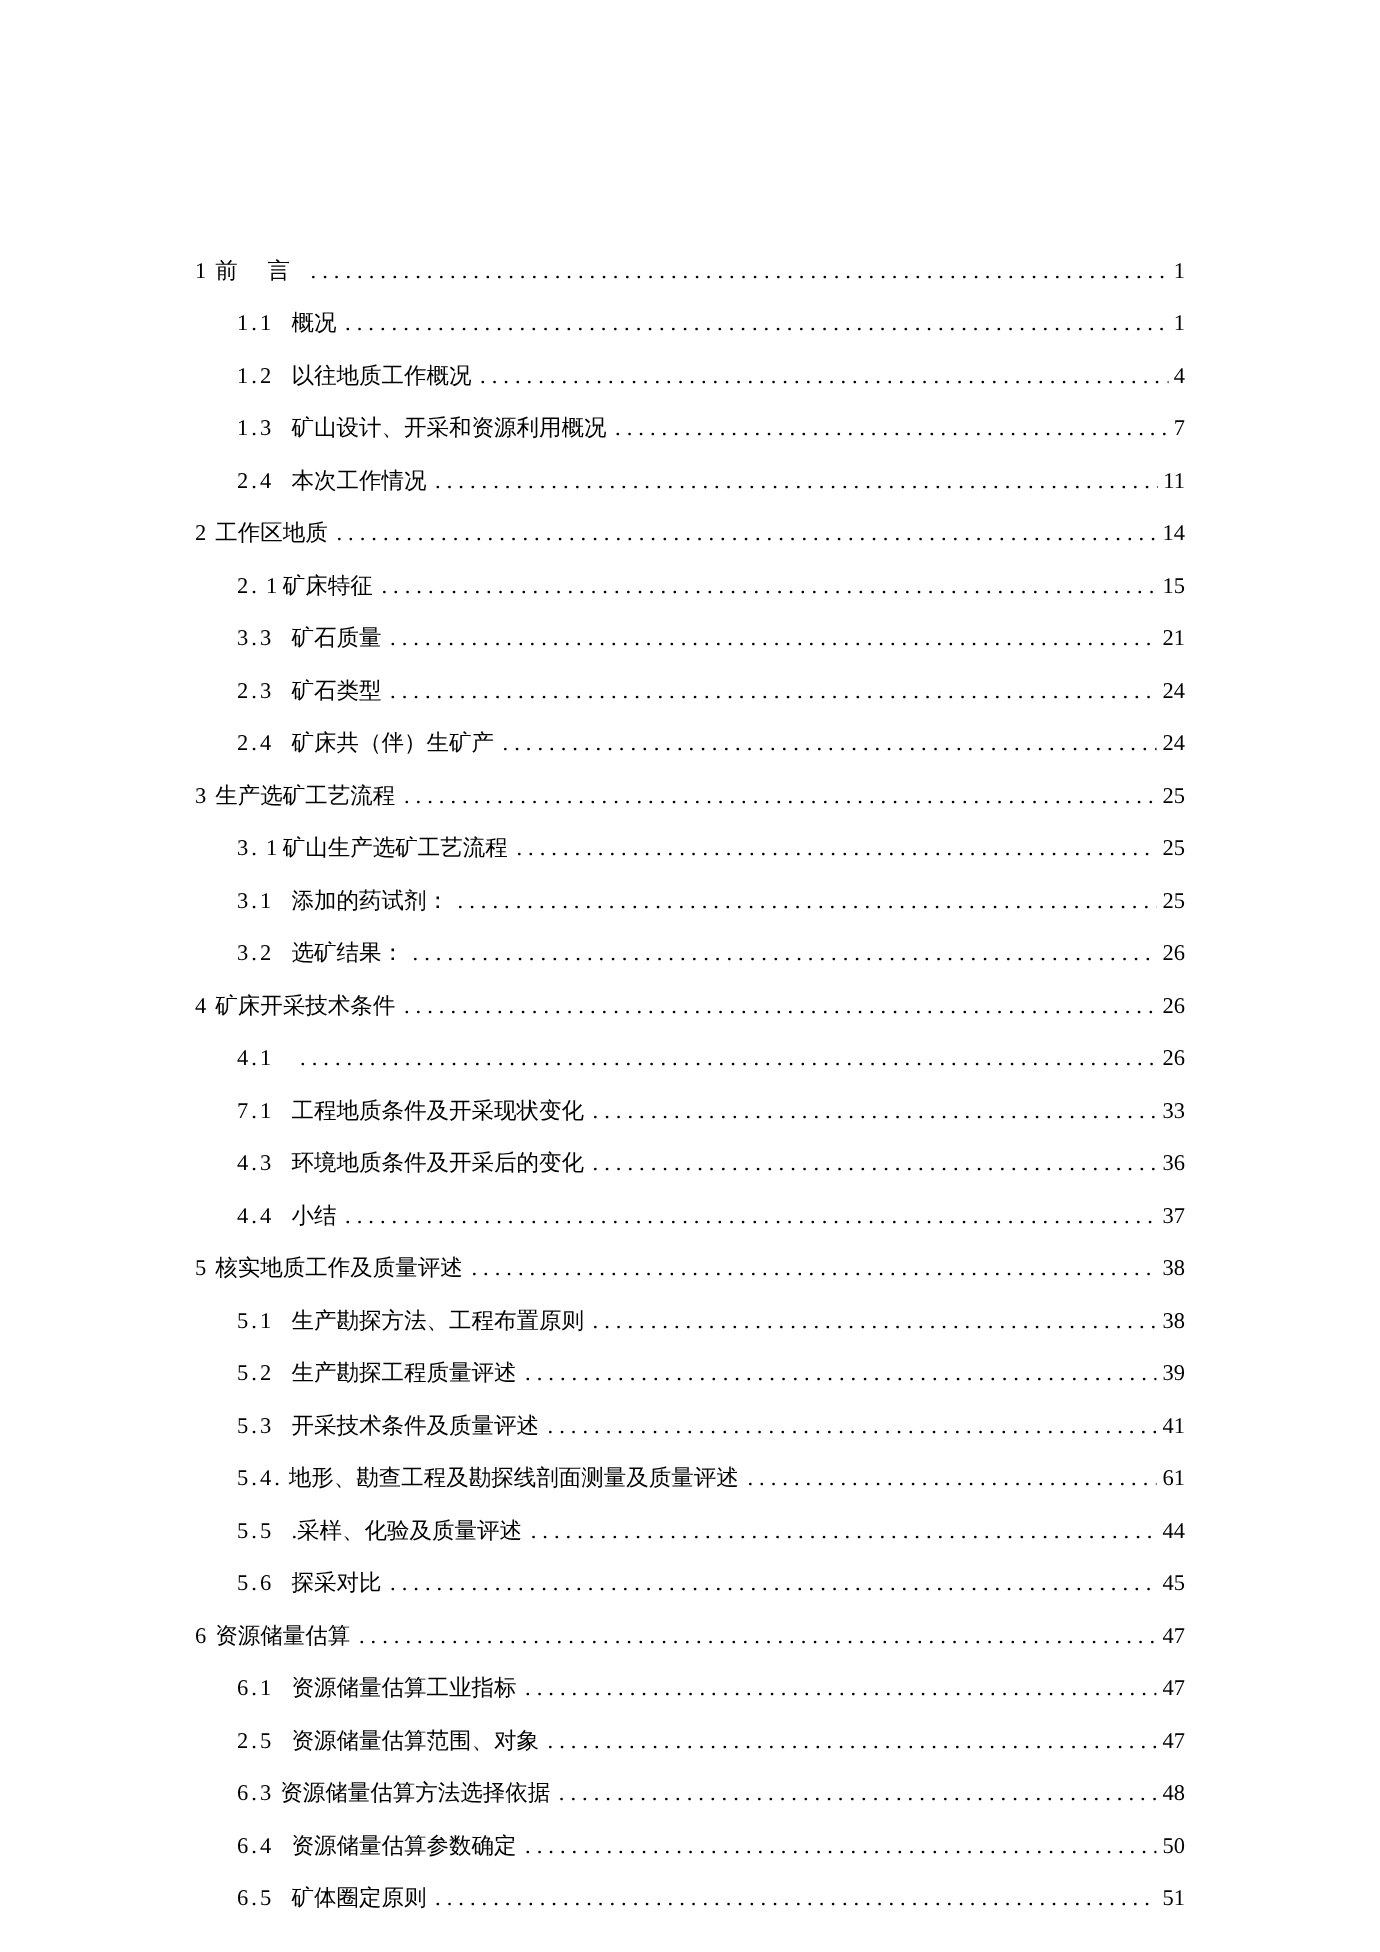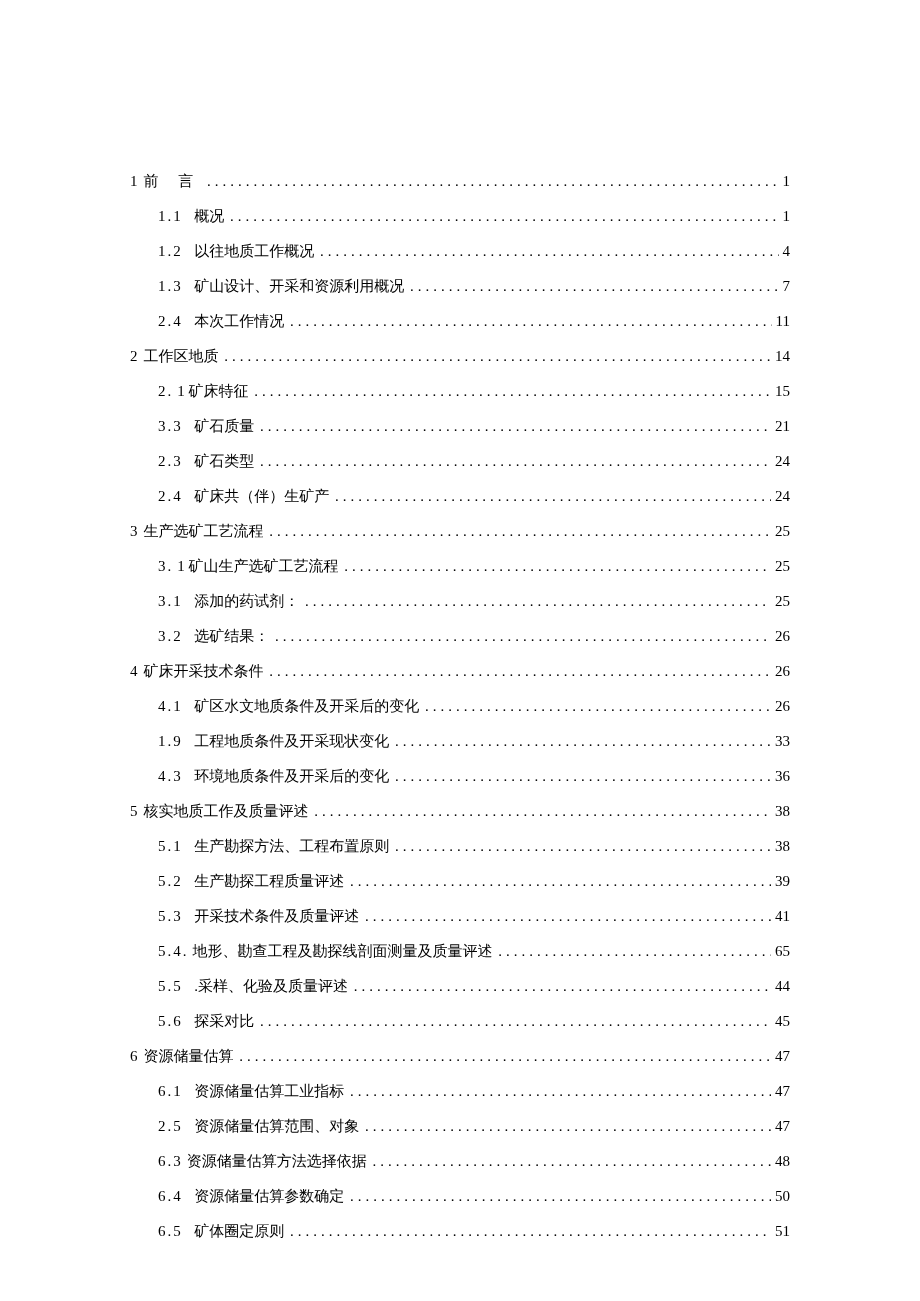--- a/index.html
+++ b/index.html
@@ -171,40 +171,47 @@
     <div class="toc-entry level-1">
       <span class="num">4</span>
       <span class="label">矿床开采技术条件</span>
       <span class="spacer">&nbsp;</span>
       <span class="dots"></span>
       <span class="page">26</span>
     </div>
     <div class="toc-entry level-2">
       <span class="num">4.1</span>
       <span class="spacer">&nbsp;&nbsp;</span>
-      <span class="label">矿区水文地质条件及开采后的变化</span>
       <span class="spacer">&nbsp;</span>
       <span class="dots"></span>
       <span class="page">26</span>
     </div>
     <div class="toc-entry level-2">
-      <span class="num">1.9</span>
+      <span class="num">7.1</span>
       <span class="spacer">&nbsp;&nbsp;</span>
       <span class="label">工程地质条件及开采现状变化</span>
       <span class="spacer">&nbsp;</span>
       <span class="dots"></span>
       <span class="page">33</span>
     </div>
     <div class="toc-entry level-2">
       <span class="num">4.3</span>
       <span class="spacer">&nbsp;&nbsp;</span>
       <span class="label">环境地质条件及开采后的变化</span>
       <span class="spacer">&nbsp;</span>
       <span class="dots"></span>
       <span class="page">36</span>
+    </div>
+    <div class="toc-entry level-2">
+      <span class="num">4.4</span>
+      <span class="spacer">&nbsp;&nbsp;</span>
+      <span class="label">小结</span>
+      <span class="spacer">&nbsp;</span>
+      <span class="dots"></span>
+      <span class="page">37</span>
     </div>
     <div class="toc-entry level-1">
       <span class="num">5</span>
       <span class="label">核实地质工作及质量评述</span>
       <span class="spacer">&nbsp;</span>
       <span class="dots"></span>
       <span class="page">38</span>
     </div>
     <div class="toc-entry level-2">
       <span class="num">5.1</span>
@@ -228,21 +235,21 @@
       <span class="label">开采技术条件及质量评述</span>
       <span class="spacer">&nbsp;</span>
       <span class="dots"></span>
       <span class="page">41</span>
     </div>
     <div class="toc-entry level-2">
       <span class="num">5.4.</span>
       <span class="label">地形、勘查工程及勘探线剖面测量及质量评述</span>
       <span class="spacer">&nbsp;</span>
       <span class="dots"></span>
-      <span class="page">65</span>
+      <span class="page">61</span>
     </div>
     <div class="toc-entry level-2">
       <span class="num">5.5</span>
       <span class="spacer">&nbsp;&nbsp;</span>
       <span class="label">.采样、化验及质量评述</span>
       <span class="spacer">&nbsp;</span>
       <span class="dots"></span>
       <span class="page">44</span>
     </div>
     <div class="toc-entry level-2">

